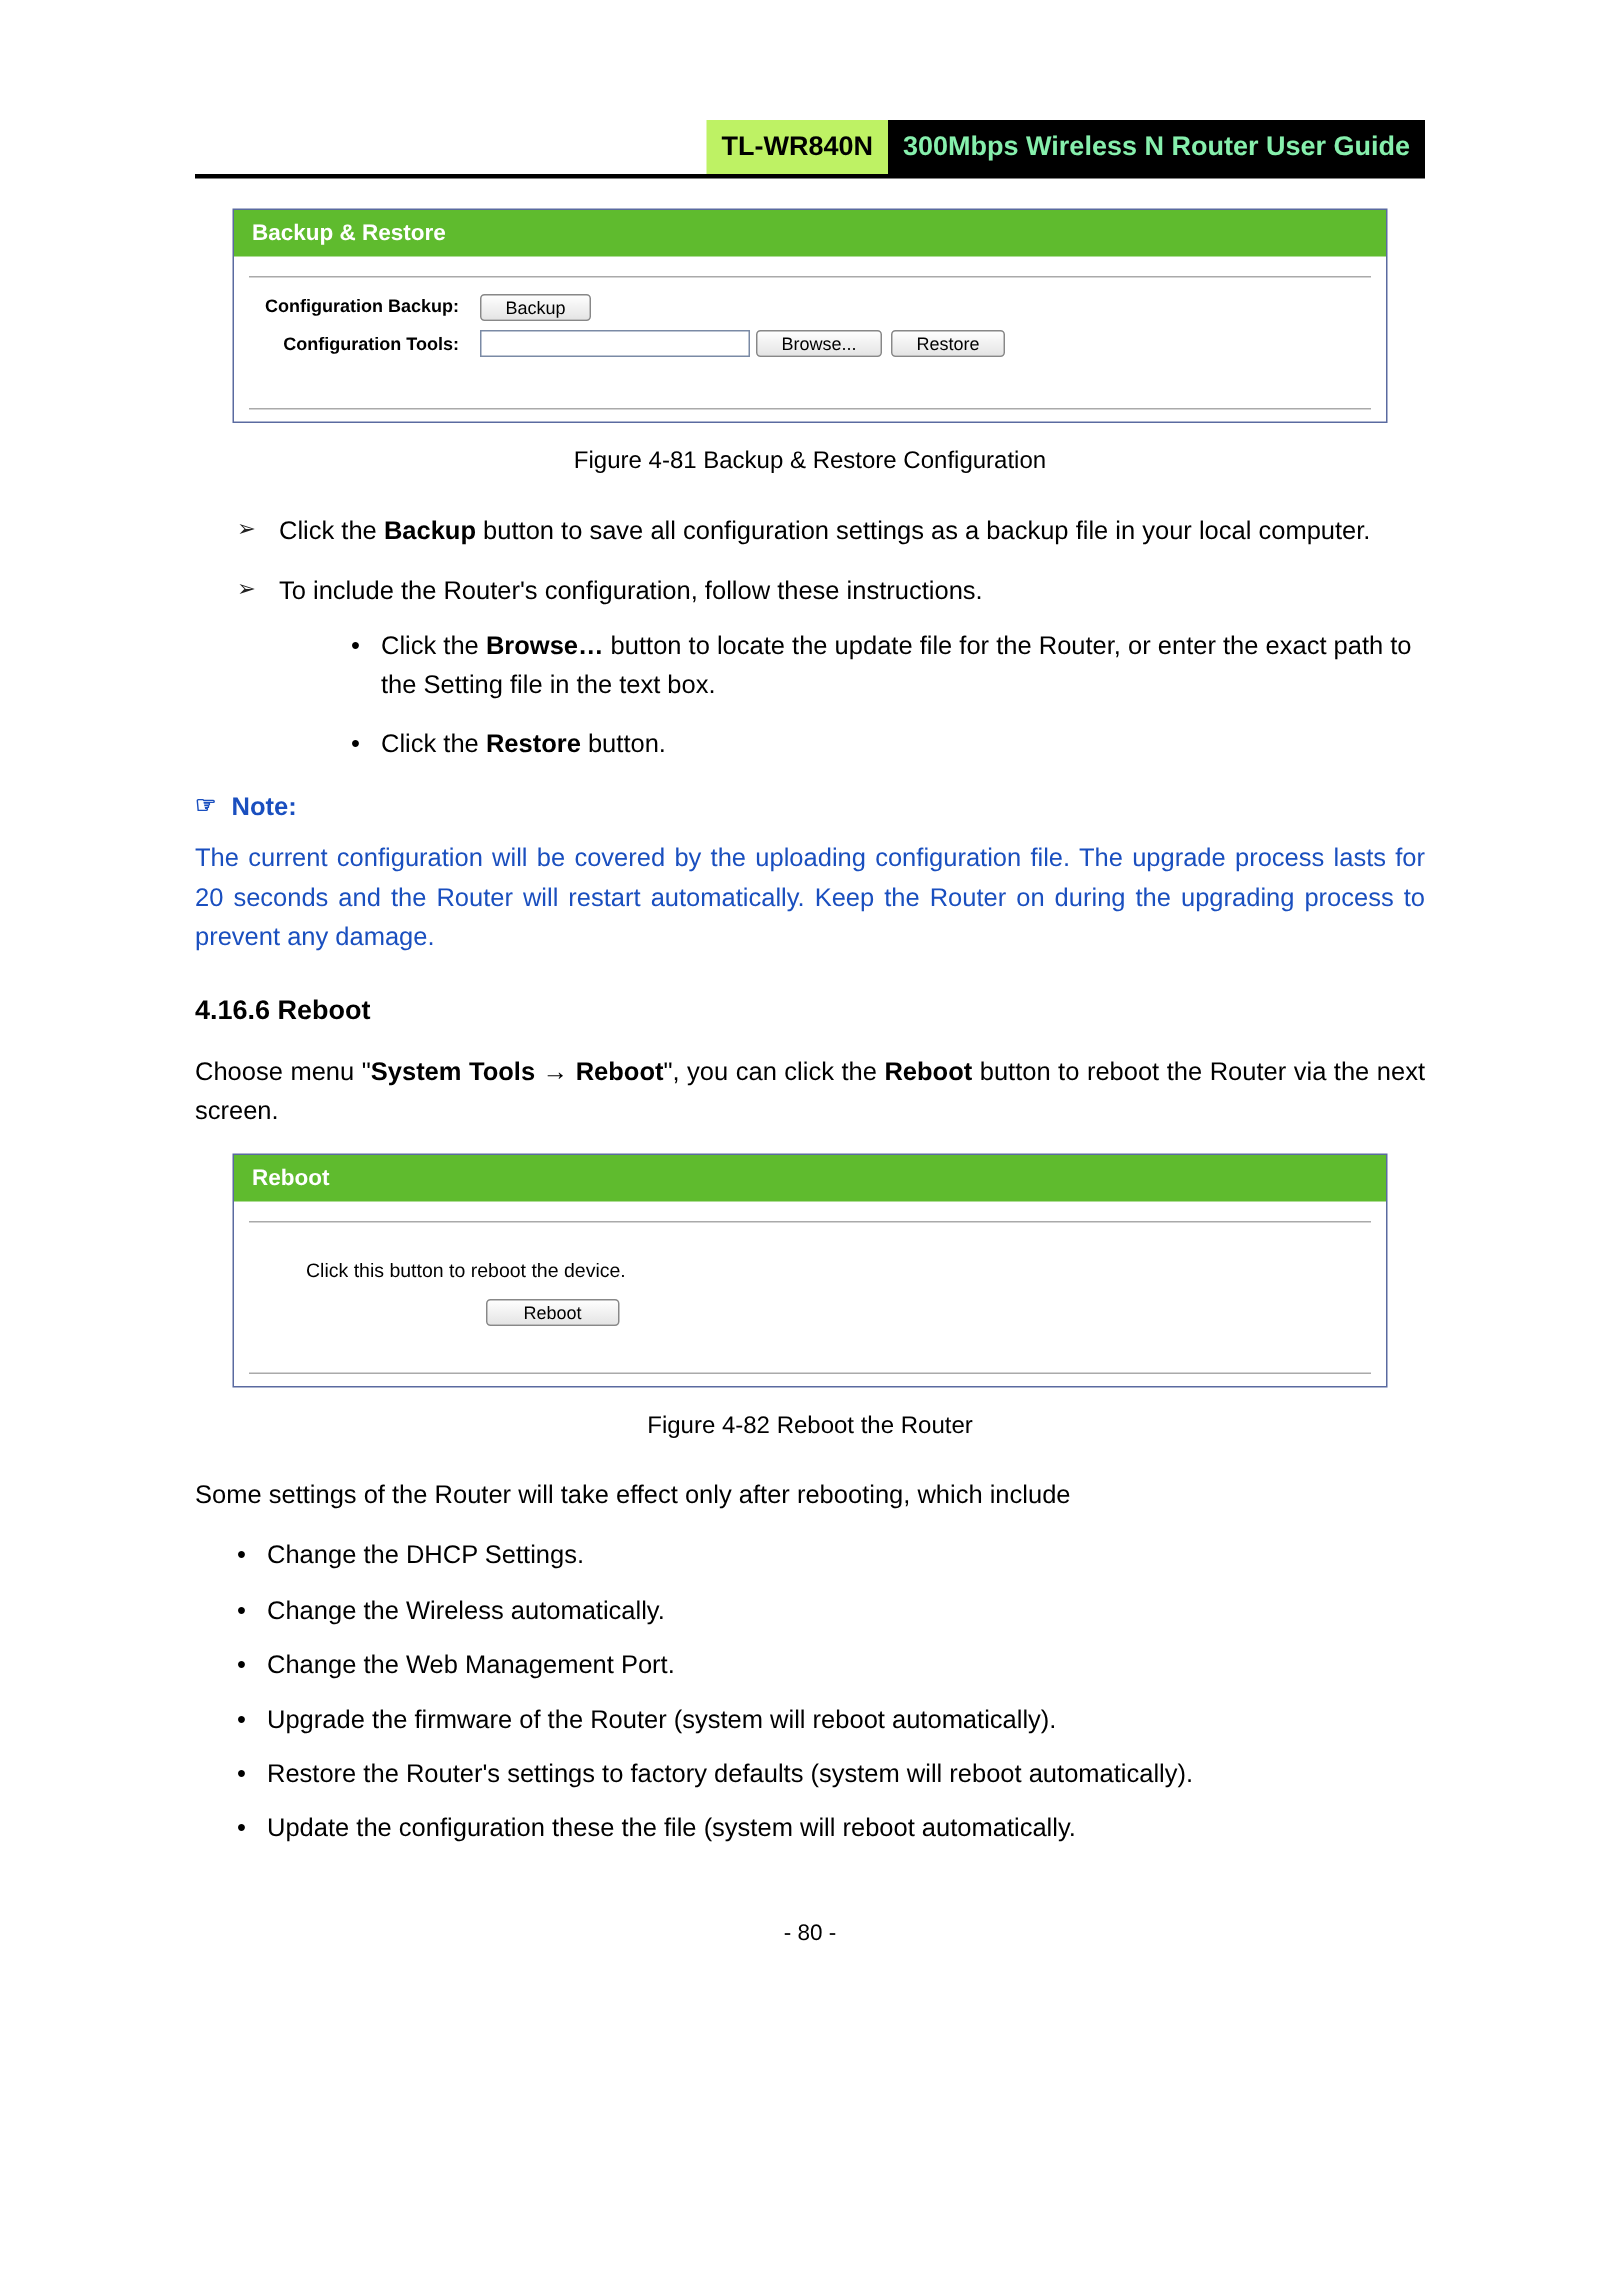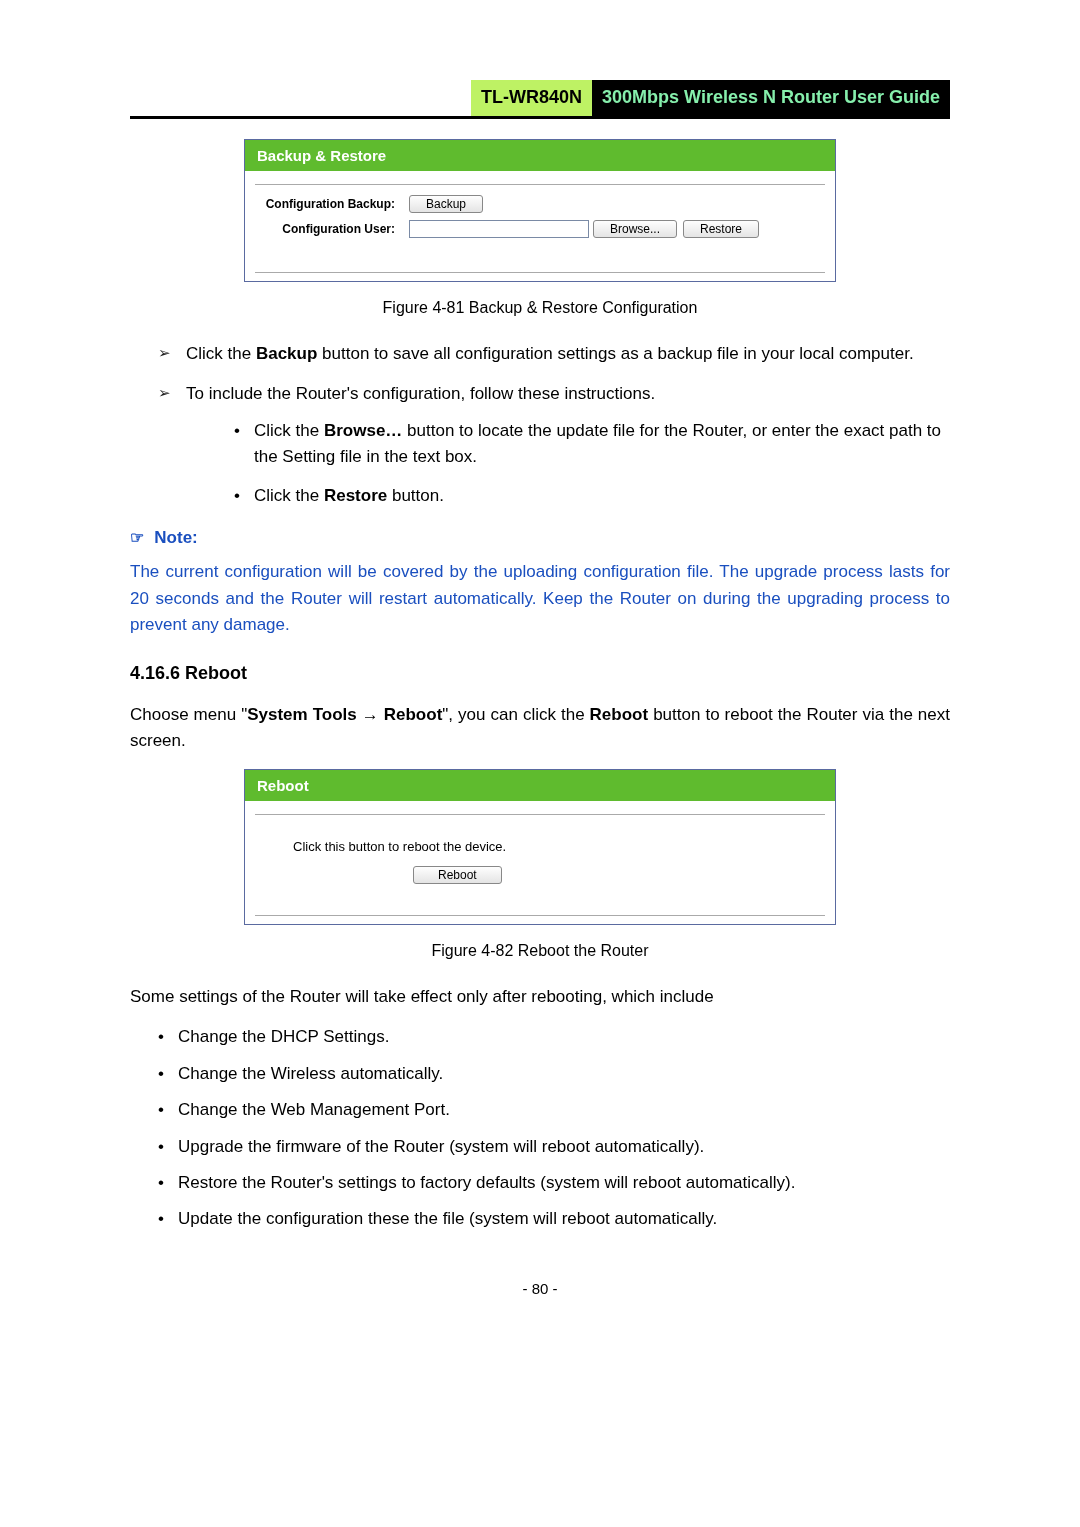--- a/index.html
+++ b/index.html
@@ -34,21 +34,21 @@
     background: #000;
     color: #86efac;
     font-weight: bold;
     font-size: 18px;
     padding: 4px 10px;
   }
 
   
   .figure-wrap {
     margin: 0 auto;
-    width: 592px;
+    width: 770px;
   }
   .panel {
     border: 1px solid #5a6aa0;
     background: #fff;
     margin-top: 4px;
   }
   .panel-header {
     background: #5fbb2e;
     color: #fff;
     font-weight: bold;
@@ -59,21 +59,21 @@
     height: 14px;
     border-bottom: 1px solid #aaa;
     margin: 0 10px 6px 10px;
   }
   .panel-body {
     padding: 4px 14px 18px 14px;
     font-size: 13px;
   }
   .panel-row {
     display: flex;
-    align-items: flex-start;
+    align-items: flex-end;
     margin-bottom: 6px;
   }
   .panel-label {
     width: 150px;
     text-align: right;
     padding-right: 14px;
     font-weight: bold;
     font-size: 12px;
     color: #000;
   }
@@ -203,21 +203,21 @@
   <div class="figure-wrap">
     <div class="panel">
       <div class="panel-header">Backup &amp; Restore</div>
       <div class="panel-spacer"></div>
       <div class="panel-body">
         <div class="panel-row">
           <div class="panel-label">Configuration Backup:</div>
           <button class="gui-button">Backup</button>
         </div>
         <div class="panel-row">
-          <div class="panel-label">Configuration User:</div>
+          <div class="panel-label">Configuration Tools:</div>
           <input class="gui-input" value="" style="">
           <button class="gui-button">Browse...</button>
           <button class="gui-button">Restore</button>
         </div>
       </div>
       <div class="panel-bottom-rule"></div>
       <div style="height:8px"></div>
     </div>
     <div class="fig-caption">Figure 4-81    Backup &amp; Restore Configuration</div>
   </div>

